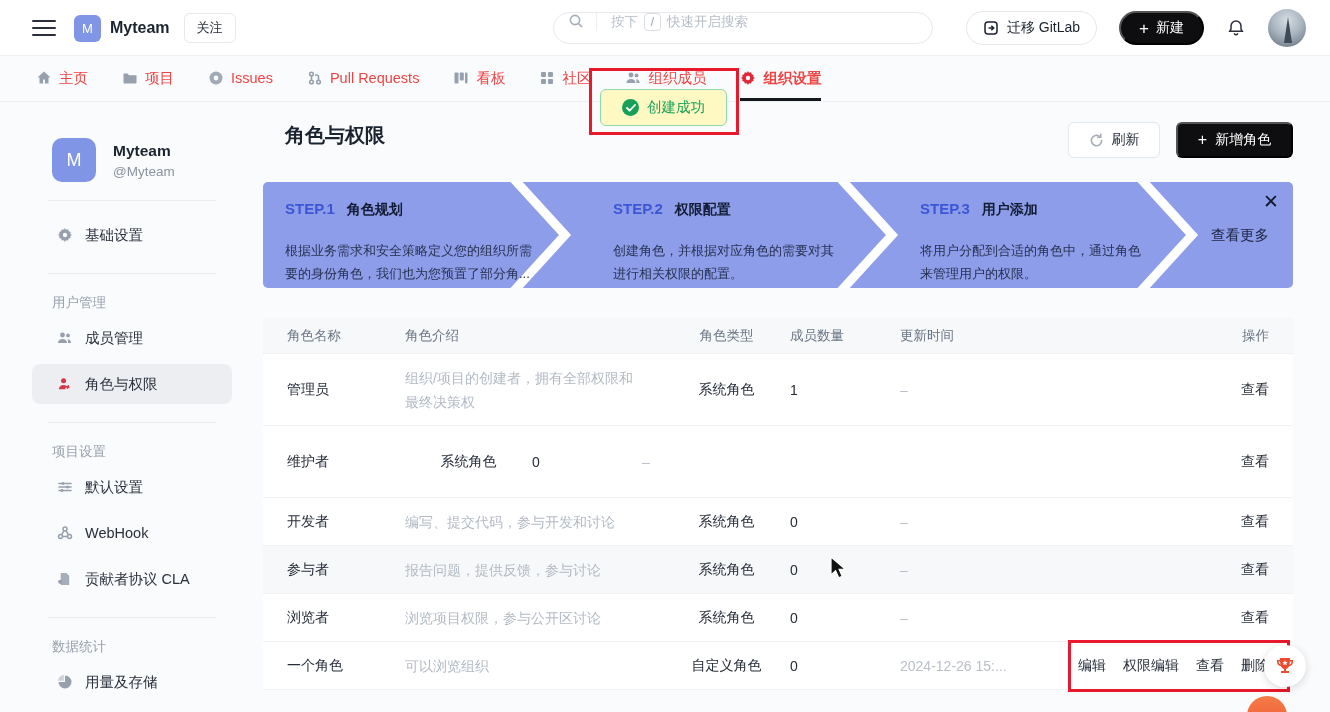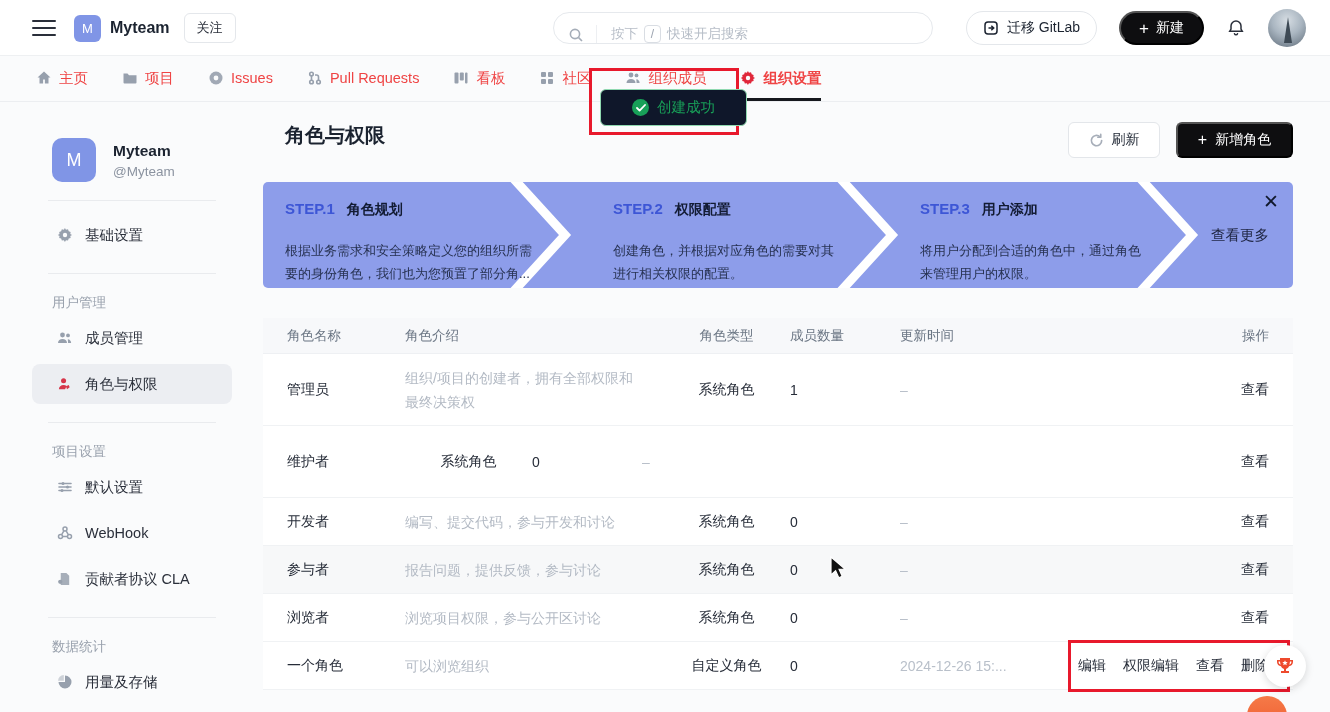--- a/index.html
+++ b/index.html
@@ -12,21 +12,21 @@
             border-bottom:1px solid #eef0f2; z-index:10; }
   .tn-left { position:absolute; left:32px; top:0; height:56px; display:flex; align-items:center; }
   .hamburger { width:24px; height:16px; display:flex; flex-direction:column; justify-content:space-between; cursor:pointer; }
   .hamburger div { height:2px; background:#2a2f3a; border-radius:1px; }
   .org-tile { width:27px; height:27px; border-radius:6px; background:#8095e6; color:#fff; font-size:13px;
               display:flex; align-items:center; justify-content:center; margin-left:18px; }
   .org-name { font-size:16px; font-weight:bold; color:#1b2330; margin-left:9px; }
   .follow-btn { margin-left:14px; font-size:13px; color:#2a2f3a; border:1px solid #e4e7eb; border-radius:6px;
                 padding:5px 12px; background:#fff; cursor:pointer; }
   .searchbar { position:absolute; left:553px; top:12px; width:380px; height:32px; background:#fff;
-               border:1px solid #e6e9ed; border-radius:16px; display:flex; align-items:flex-end; }
+               border:1px solid #e6e9ed; border-radius:16px; display:flex; align-items:flex-start; }
   .search-ico { margin:0 12px 0 14px; display:flex; }
   .search-div { width:1px; height:18px; background:#edeff2; margin-right:14px; }
   .ph { font-size:13.5px; color:#b6bdc7; display:flex; align-items:center; gap:6px; }
   .key-box { display:inline-flex; align-items:center; justify-content:center; width:17px; height:18px;
              border:1px solid #d9dde3; border-radius:4px; font-size:12px; color:#9aa2ae; background:#fff; }
   .tn-right { position:absolute; right:24px; top:0; height:56px; display:flex; align-items:center; gap:22px; }
   .migrate-btn { display:flex; align-items:center; gap:8px; border:1px solid #e4e7eb; border-radius:17px;
                  height:34px; padding:0 16px; font-size:14px; color:#1b2330; background:#fff; cursor:pointer; }
   .new-btn { display:flex; align-items:center; gap:7px; background:#0e0e10; color:#fff; border-radius:17px;
              height:34px; padding:0 18px; font-size:14px; cursor:pointer; }
@@ -39,21 +39,21 @@
   
   .subnav { position:absolute; top:56px; left:0; width:1330px; height:46px; background:#fafbfc;
             border-bottom:1px solid #eceef1; display:flex; align-items:stretch; padding-left:36px; gap:34px; z-index:5; }
   .sn-item { display:flex; align-items:center; gap:7px; font-size:14.5px; color:#ef4444; cursor:pointer;
              border-bottom:3px solid transparent; padding-top:2px; }
   .sn-item .ico { display:flex; color:#97a0ad; }
   .sn-item.active { font-weight:bold; border-bottom-color:#15181d; }
   .sn-item.active .ico { color:#e0273a; }
 
   
-  .toast { position:absolute; left:600px; top:89px; width:147px; height:37px; background:#0f172a;
+  .toast { position:absolute; left:600px; top:89px; width:127px; height:37px; background:#fef9c3;
            border:1px solid #8fd9b0; border-radius:6px; display:flex; align-items:center; justify-content:center;
            gap:8px; z-index:60; }
   .toast .msg { font-size:14.5px; color:#18a058; }
   .check-circle { width:17px; height:17px; border-radius:50%; background:#18a058; display:flex; align-items:center; justify-content:center; }
   .anno-box { position:absolute; border:3px solid #e8192c; z-index:55; pointer-events:none; }
   .anno-toast { left:589px; top:68px; width:150px; height:67px; }
   .anno-actions { left:1068px; top:640px; width:222px; height:52px; }
 
   
   .sidebar { position:absolute; left:32px; top:138px; width:200px; z-index:2; }

